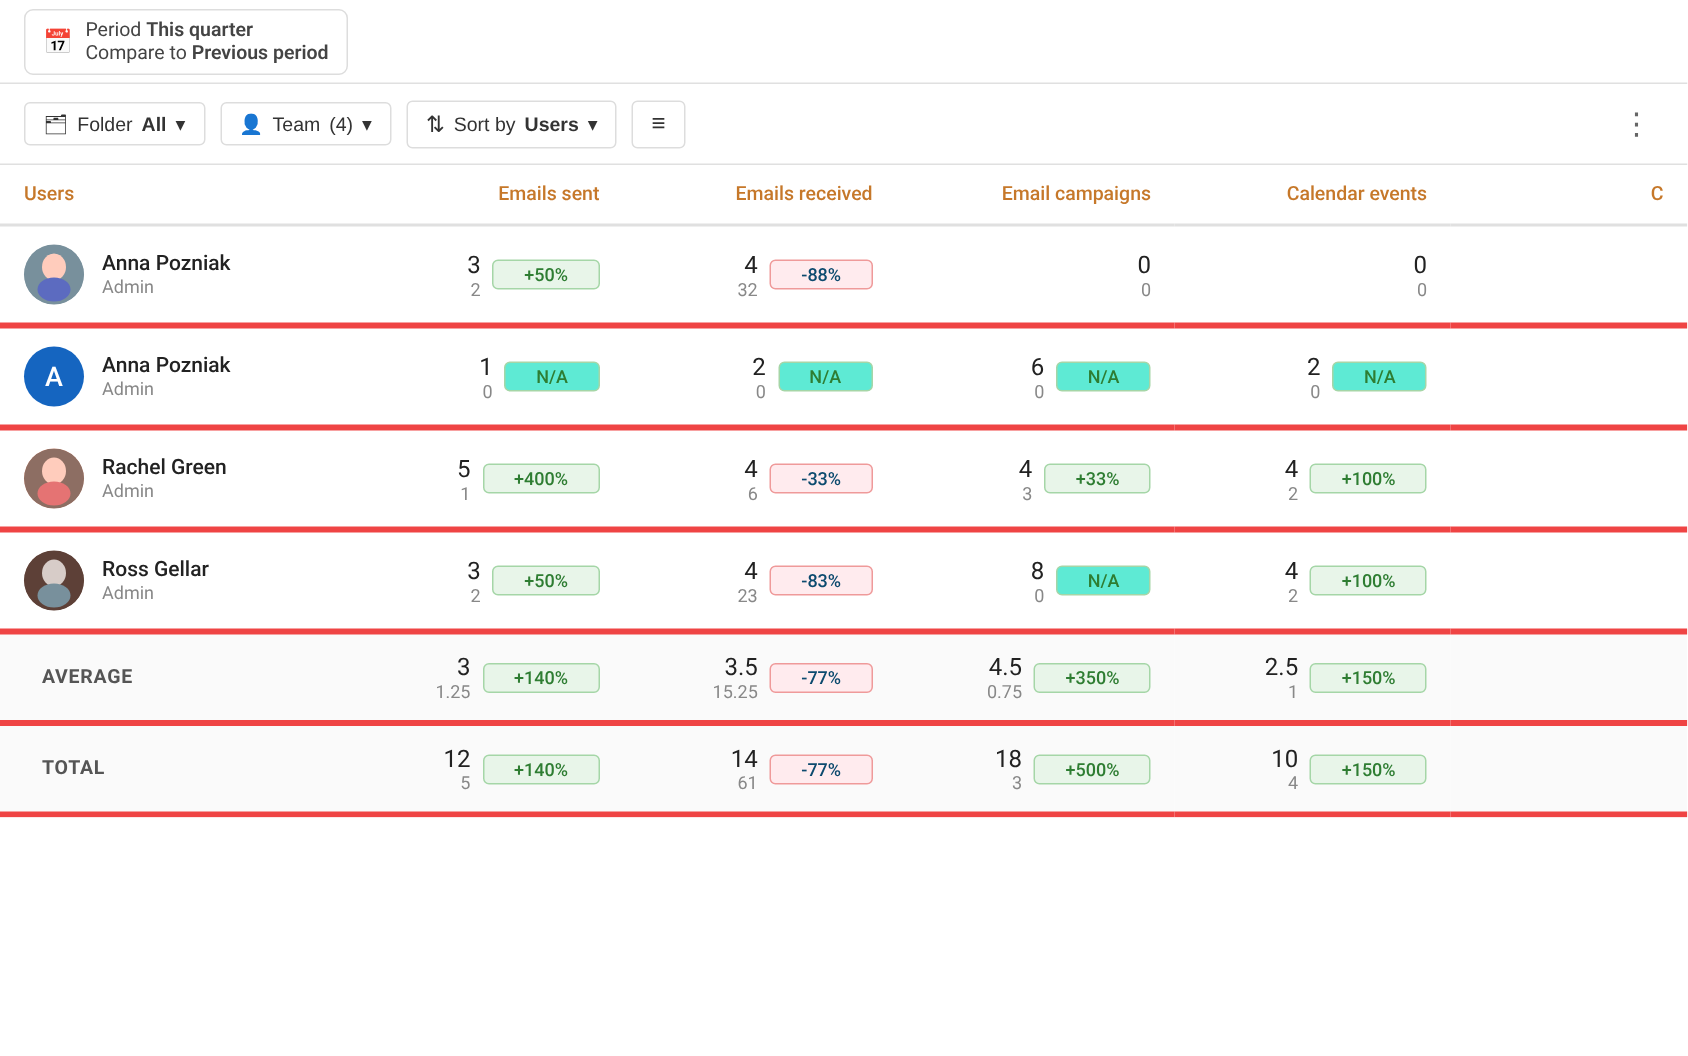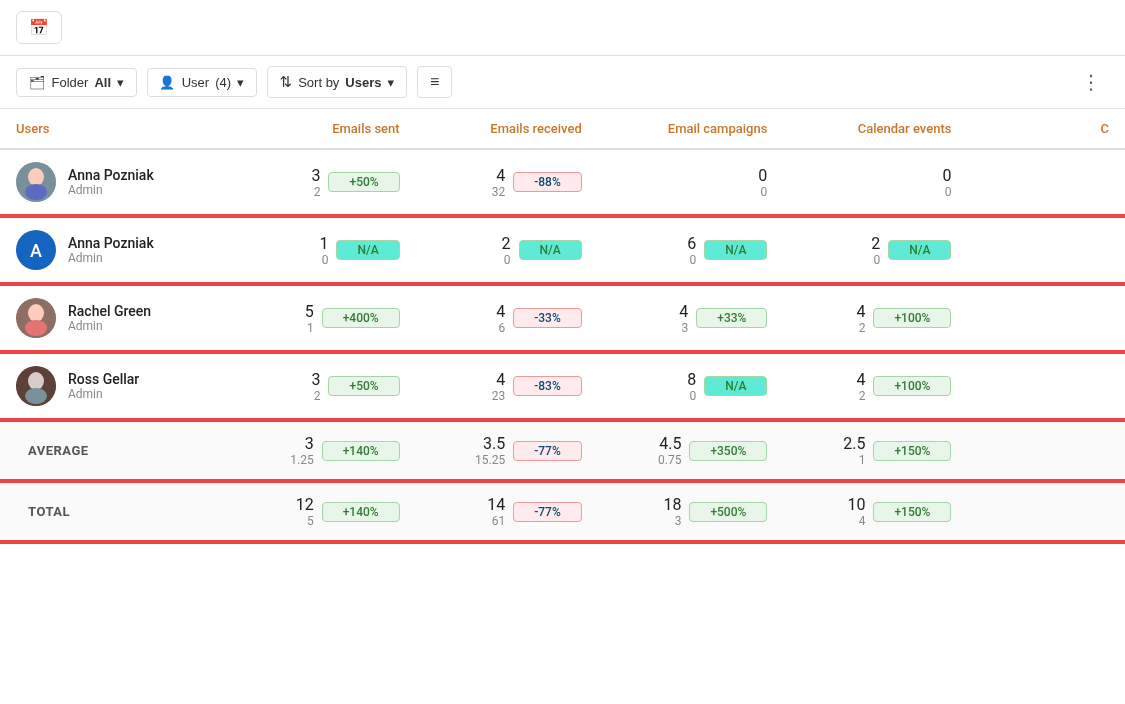--- a/index.html
+++ b/index.html
@@ -90,33 +90,43 @@
     }
 
     .col-c { min-width: 120px; }
   </style>
 </head>
 <body>
 
 <div class="header">
   <div class="header-right">
     <span style="font-size:16px;">📅</span>
+    <div>
+      <div>
+        <span>Period</span>
+        <span class="period-bold">This quarter</span>
+      </div>
+      <div>
+        <span>Compare to</span>
+        <span class="period-bold">Previous period</span>
+      </div>
+    </div>
   </div>
 </div>
 
 <div class="toolbar">
   <button class="toolbar-btn">
     <span>🗂</span>
     <span>Folder</span>
     <span style="font-weight:700;">All</span>
     <span>▾</span>
   </button>
   <button class="toolbar-btn">
     <span>👤</span>
-    <span>User</span>
+    <span>Team</span>
     <span style="font-weight:500;">(4)</span>
     <span>▾</span>
   </button>
   <button class="toolbar-btn">
     <span style="font-size:15px;">⇅</span>
     <span>Sort by</span>
     <span style="font-weight:600;">Users</span>
     <span>▾</span>
   </button>
   <button class="toolbar-btn">

